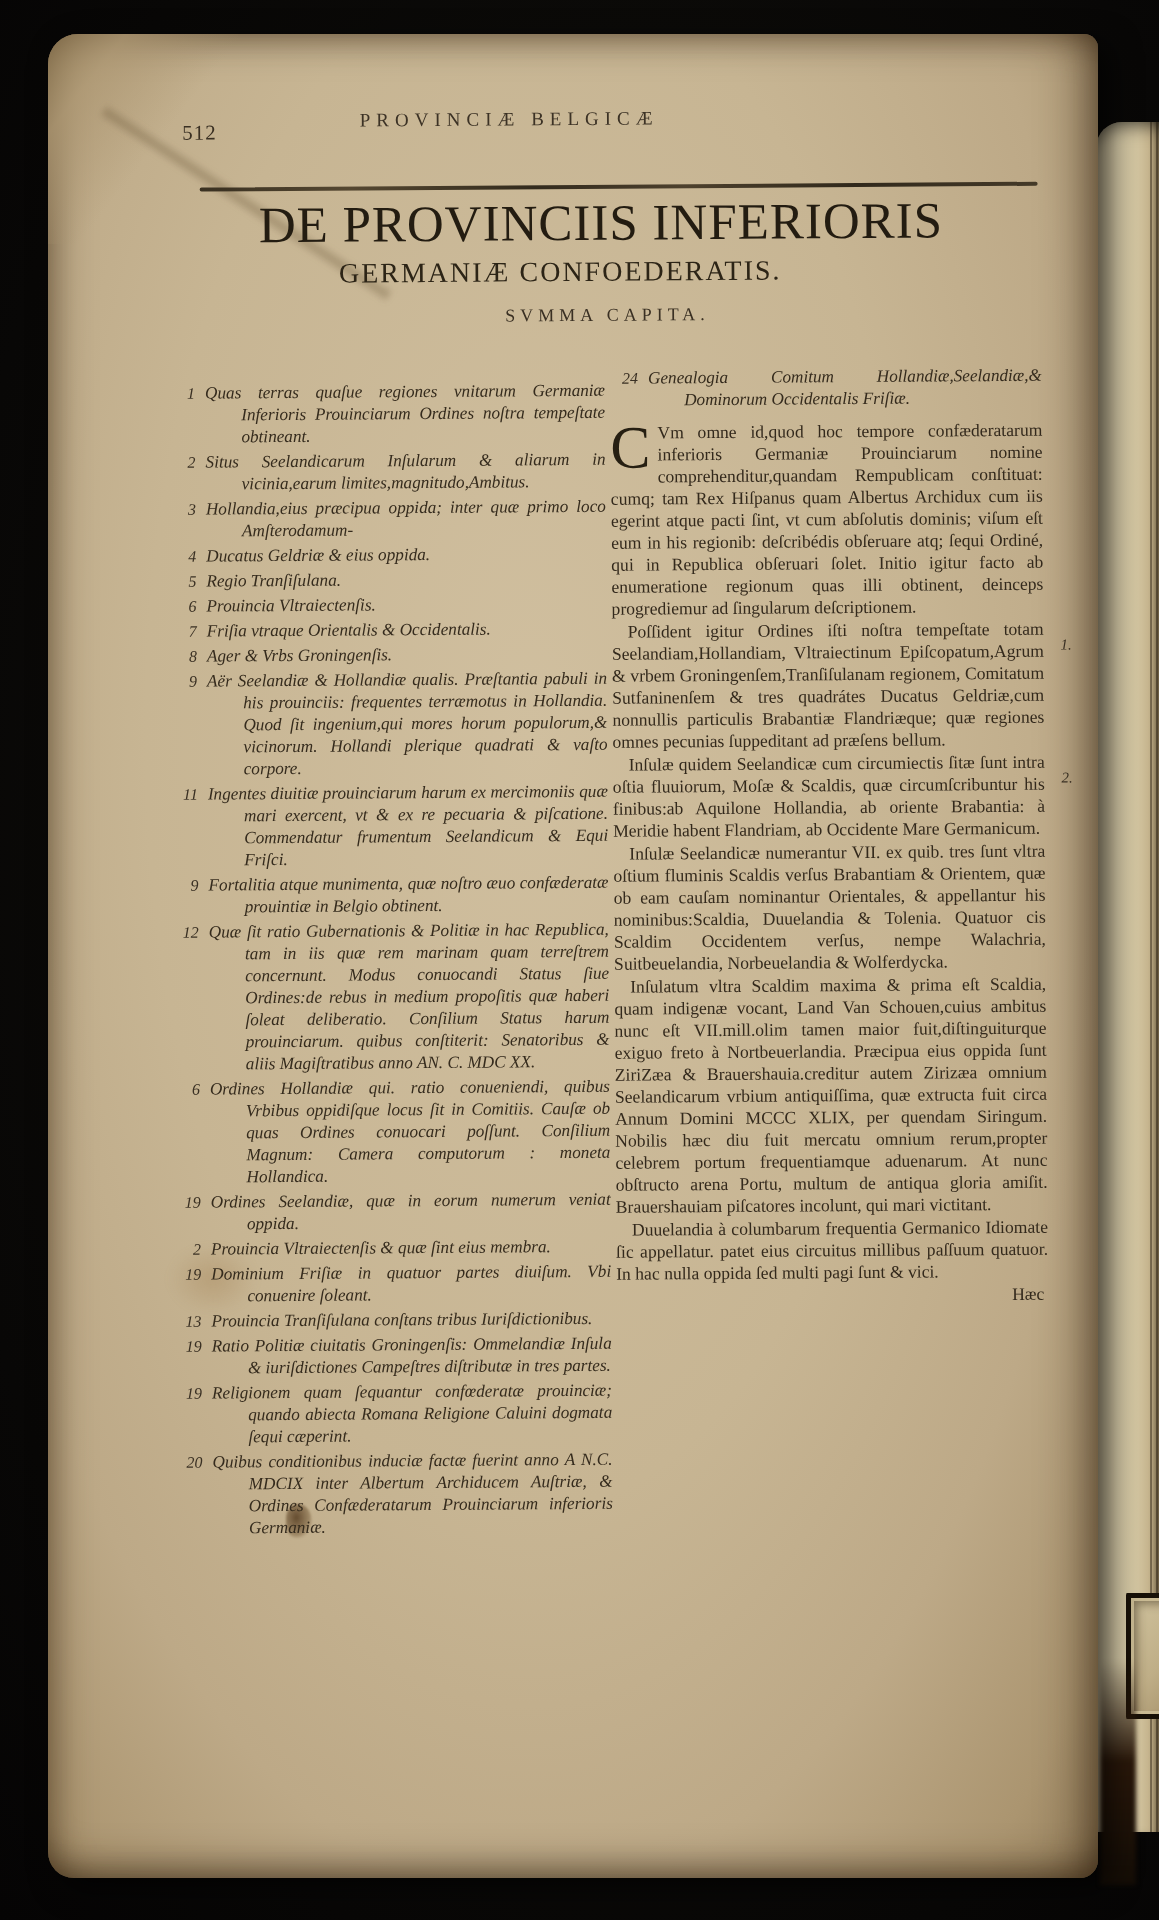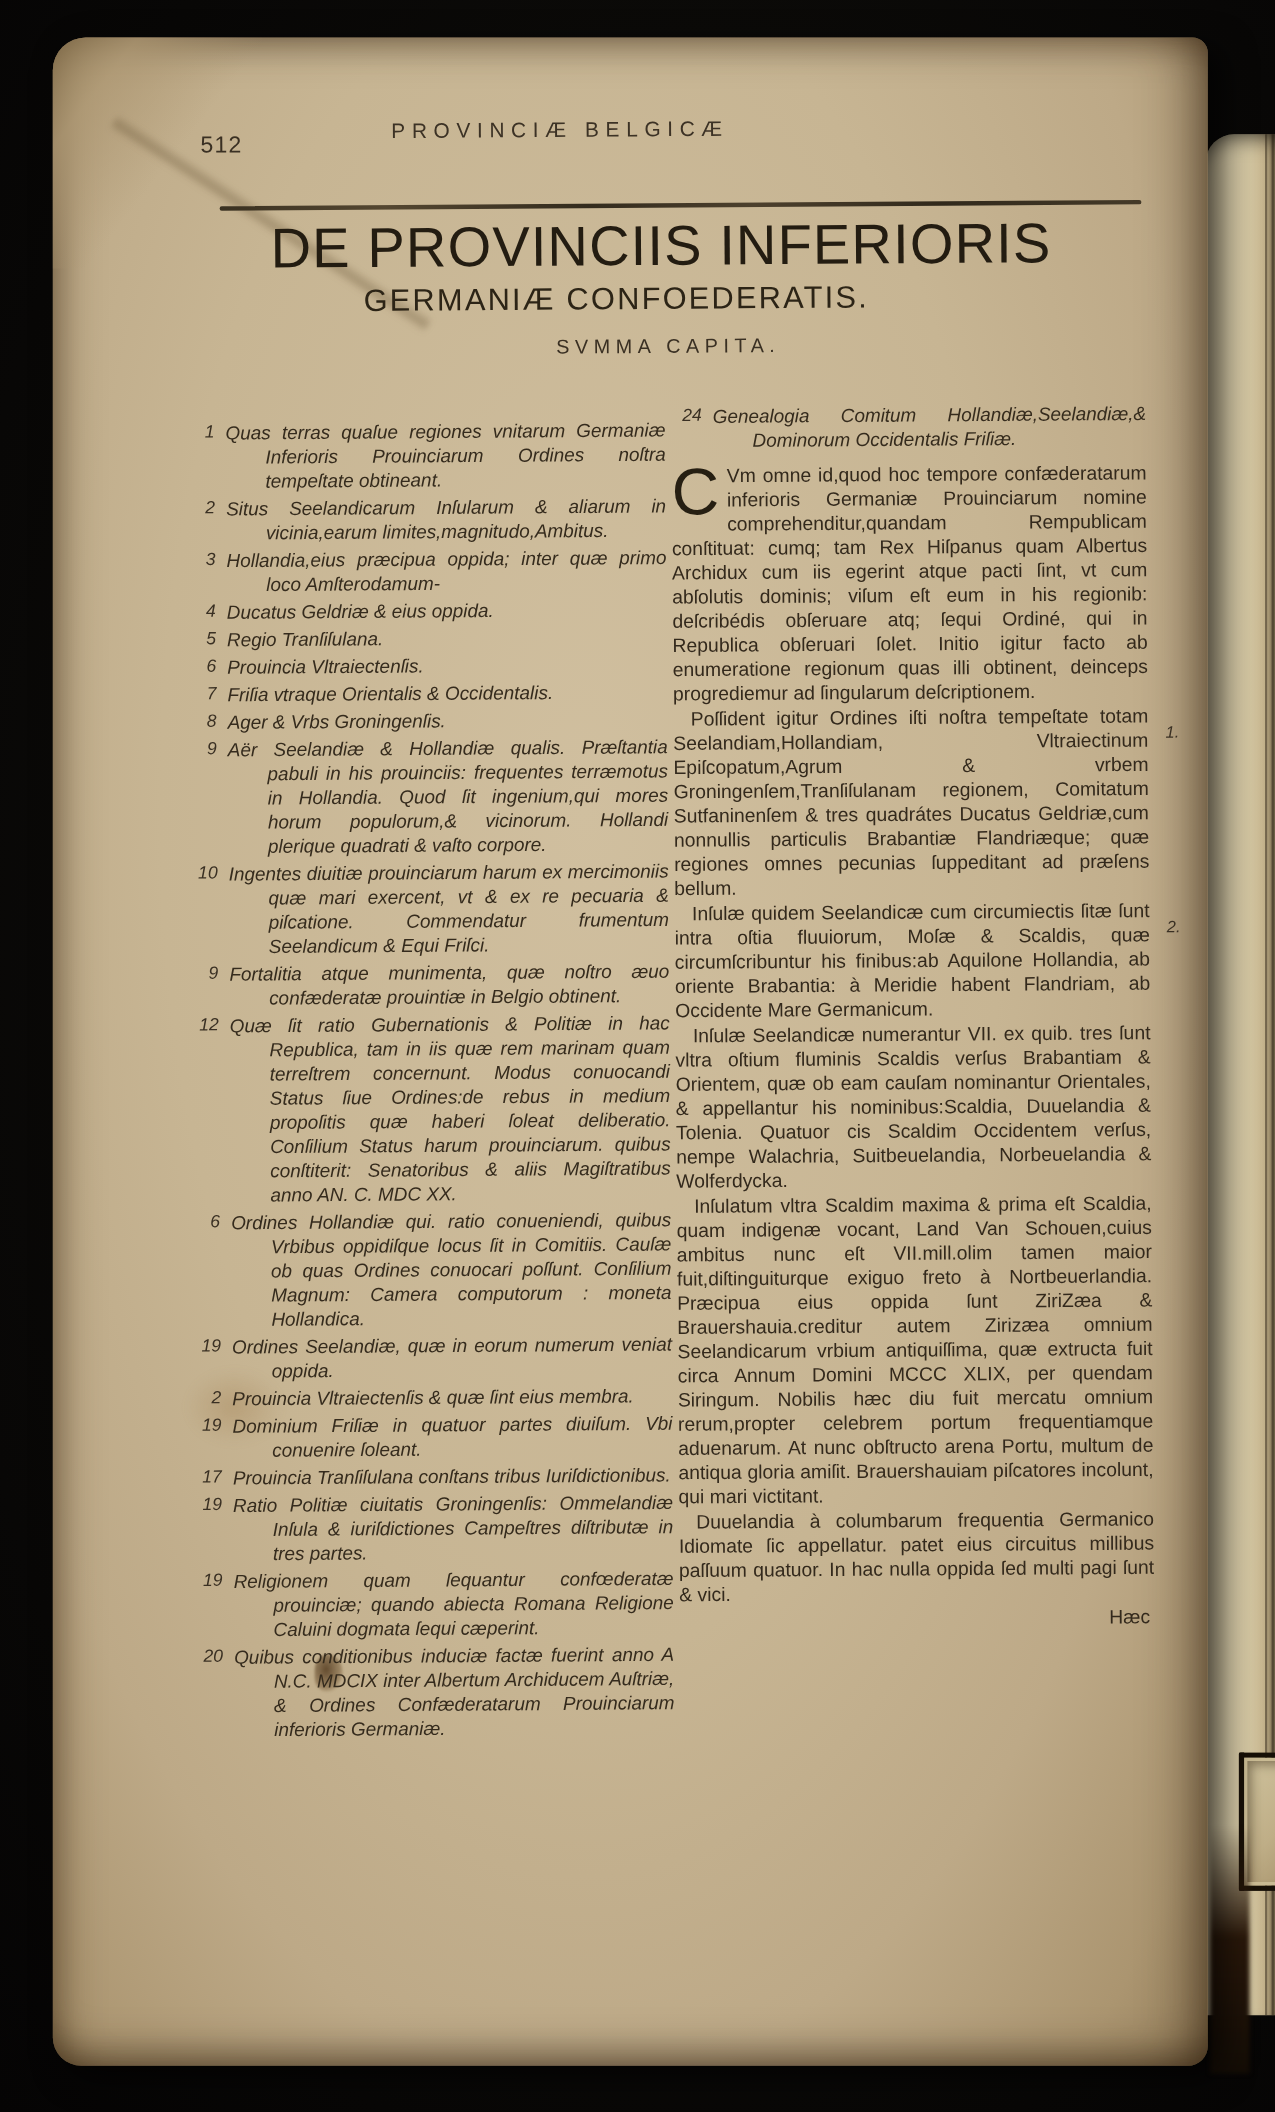--- a/index.html
+++ b/index.html
@@ -1,18 +1,18 @@
 <!DOCTYPE html>
 <html><head>
 <meta charset="utf-8">
 <style>
   html,body{margin:0;padding:0;background:#000;}
   .stage{position:relative;width:1159px;height:1920px;background:
     radial-gradient(ellipse at 55% 45%, #161310 0%, #0b0a08 55%, #050404 100%);
-    overflow:hidden;font-family:Liberation Sans, sans-serif;}
+    overflow:hidden;font-family:Liberation Serif, serif;}
 
   
   .next-leaf{position:absolute;left:1096px;top:122px;width:70px;height:1710px;
     border-radius:26px 8px 0 0;
     background:linear-gradient(90deg,#cabd9b 0%,#d8cca9 30%,#d3c5a0 60%,#c4b28b 78%,#8c7a58 90%,#453a26 97%,#181208 100%);
     box-shadow:inset -14px 0 12px -8px rgba(0,0,0,.55), inset 0 18px 18px -14px rgba(0,0,0,.6);}
   .next-leaf .edge-line{position:absolute;top:0;height:100%;width:2px;background:rgba(30,22,10,.45);}
   .ornament{position:absolute;left:1126px;top:1593px;width:46px;height:116px;
     border:5px solid #171007;border-right:none;border-radius:2px;
     background:linear-gradient(135deg,#cfc29d 0%,#bfae87 60%,#a8946d 100%);
@@ -142,21 +142,21 @@
             <span class="cap-num">8</span>
             <span class="cap-text">Ager &amp; Vrbs Groningenſis.</span>
           </div>
 
           <div class="cap-item">
             <span class="cap-num">9</span>
             <span class="cap-text">Aër Seelandiæ &amp; Hollandiæ qualis. Præſtantia pabuli in his prouinciis: frequentes terræmotus in Hollandia. Quod ſit ingenium,qui mores horum populorum,&amp; vicinorum. Hollandi plerique quadrati &amp; vaſto corpore.</span>
           </div>
 
           <div class="cap-item">
-            <span class="cap-num">10</span>
+            <span class="cap-num">11</span>
             <span class="cap-text">Ingentes diuitiæ prouinciarum harum ex mercimoniis quæ mari exercent, vt &amp; ex re pecuaria &amp; piſcatione. Commendatur frumentum Seelandicum &amp; Equi Friſci.</span>
           </div>
 
           <div class="cap-item">
             <span class="cap-num">9</span>
             <span class="cap-text">Fortalitia atque munimenta, quæ noſtro æuo confæderatæ prouintiæ in Belgio obtinent.</span>
           </div>
 
           <div class="cap-item">
             <span class="cap-num">12</span>
@@ -177,21 +177,21 @@
             <span class="cap-num">2</span>
             <span class="cap-text">Prouincia Vltraiectenſis &amp; quæ ſint eius membra.</span>
           </div>
 
           <div class="cap-item">
             <span class="cap-num">19</span>
             <span class="cap-text">Dominium Friſiæ in quatuor partes diuiſum. Vbi conuenire ſoleant.</span>
           </div>
 
           <div class="cap-item">
-            <span class="cap-num">17</span>
+            <span class="cap-num">13</span>
             <span class="cap-text">Prouincia Tranſiſulana conſtans tribus Iuriſdictionibus.</span>
           </div>
 
           <div class="cap-item">
             <span class="cap-num">19</span>
             <span class="cap-text">Ratio Politiæ ciuitatis Groningenſis: Ommelandiæ Inſula &amp; iuriſdictiones Campeſtres diſtributæ in tres partes.</span>
           </div>
 
           <div class="cap-item">
             <span class="cap-num">19</span>

